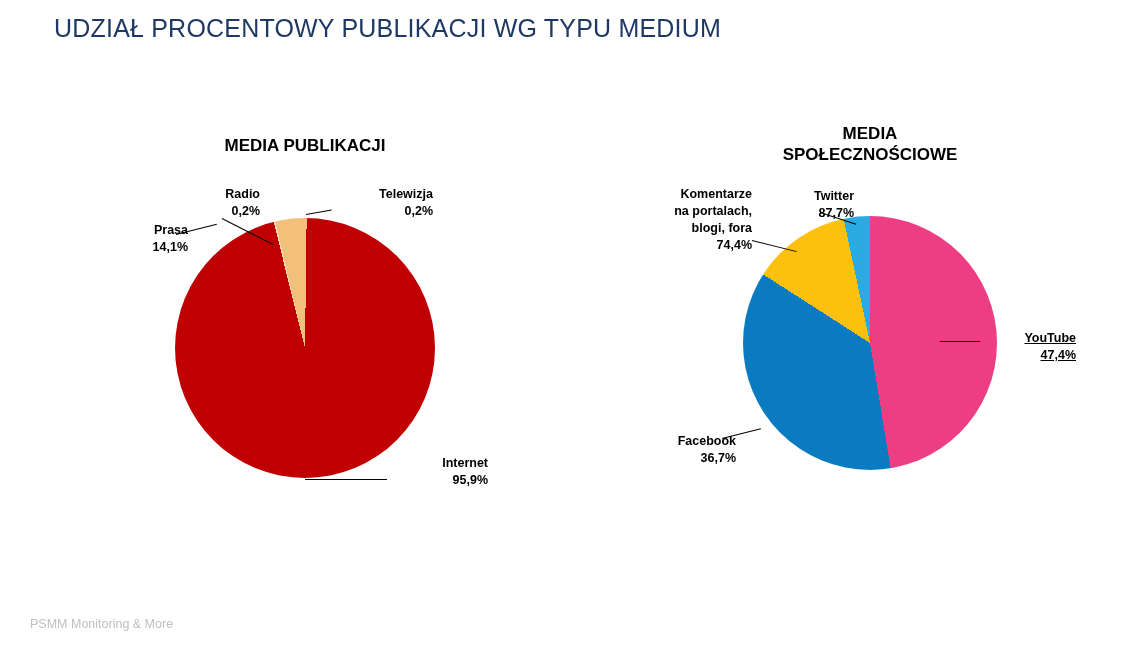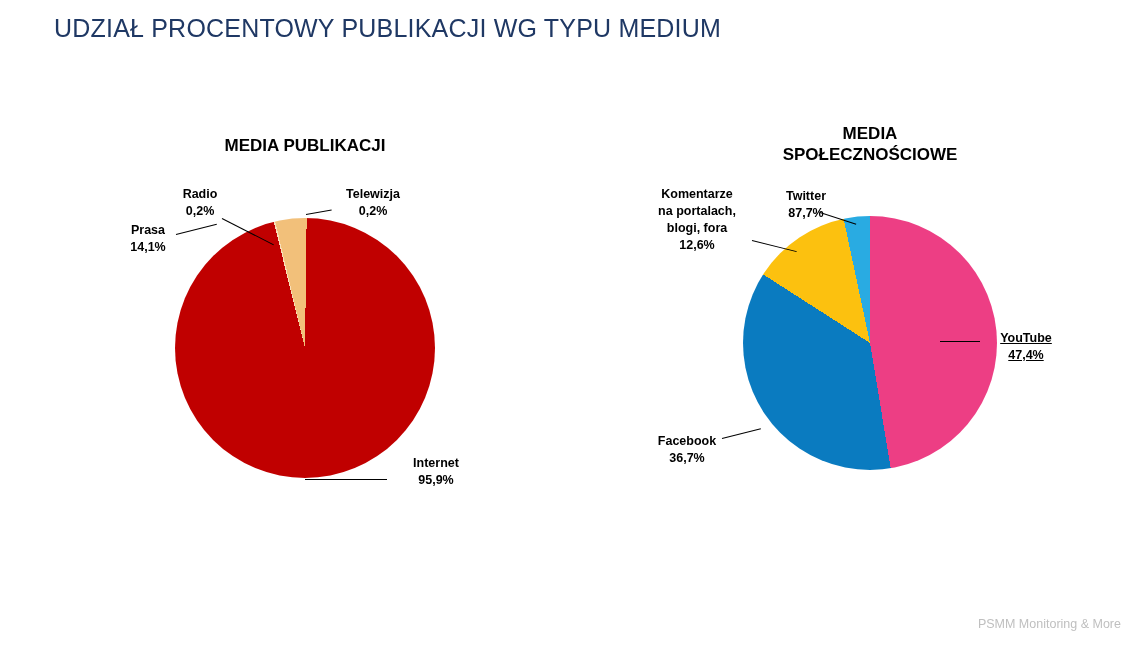--- a/index.html
+++ b/index.html
@@ -41,33 +41,34 @@
     border-radius: 50%;
   }
   .label {
     position: absolute;
     font-size: 12.5px;
     font-weight: bold;
     color: #000000;
     line-height: 1.35;
     white-space: pre-line;
   }
-  .label.center{ text-align: center; }
+  .label.center{ text-align: right; }
   .leader {
     position: absolute;
     background: #000000;
   }
   #footer {
     position: absolute;
     left: 0;
     right: 0;
     top: 617px;
-    text-align: right;
+    text-align: left;
     font-size: 12.5px;
     color: #bfbfbf;
+    padding-left: 30px;
   }
 </style>
 </head>
 <body>
 
 <div id="slide-title">UDZIAŁ PROCENTOWY PUBLIKACJI WG TYPU MEDIUM</div>
 
 <div class="chart-block">
 
   <div class="chart-title" style="left:160px; top:135px; width:290px;">MEDIA PUBLIKACJI</div>
@@ -109,21 +110,21 @@
   <div class="pie" style="left:743px; top:216px; width:254px; height:254px;
               background: conic-gradient(from 0deg,
                  #ed3e84 0deg 170.6deg,
                  #0a7bc0 170.6deg 302.7deg,
                  #fcc10f 302.7deg 348.0deg,
                  #29abe2 348.0deg 360deg);"></div>
 
   <div class="label center" style="left:642px; top:186px; width:110px;">Komentarze
 na portalach,
 blogi, fora
-12,6%</div>
+74,4%</div>
   <div class="leader" style="left:752px; top:240px; width:46px; height:1px;
               transform: rotate(14deg); transform-origin: left center;"></div>
 
   <div class="label center" style="left:758px; top:188px; width:96px;">Twitter
 87,7%</div>
   <div class="leader" style="left:820px; top:212px; width:38px; height:1px;
               transform: rotate(18deg); transform-origin: left center;"></div>
 
   <div class="label center" style="left:976px; top:330px; width:100px;text-decoration:underline;">YouTube
 47,4%</div>

